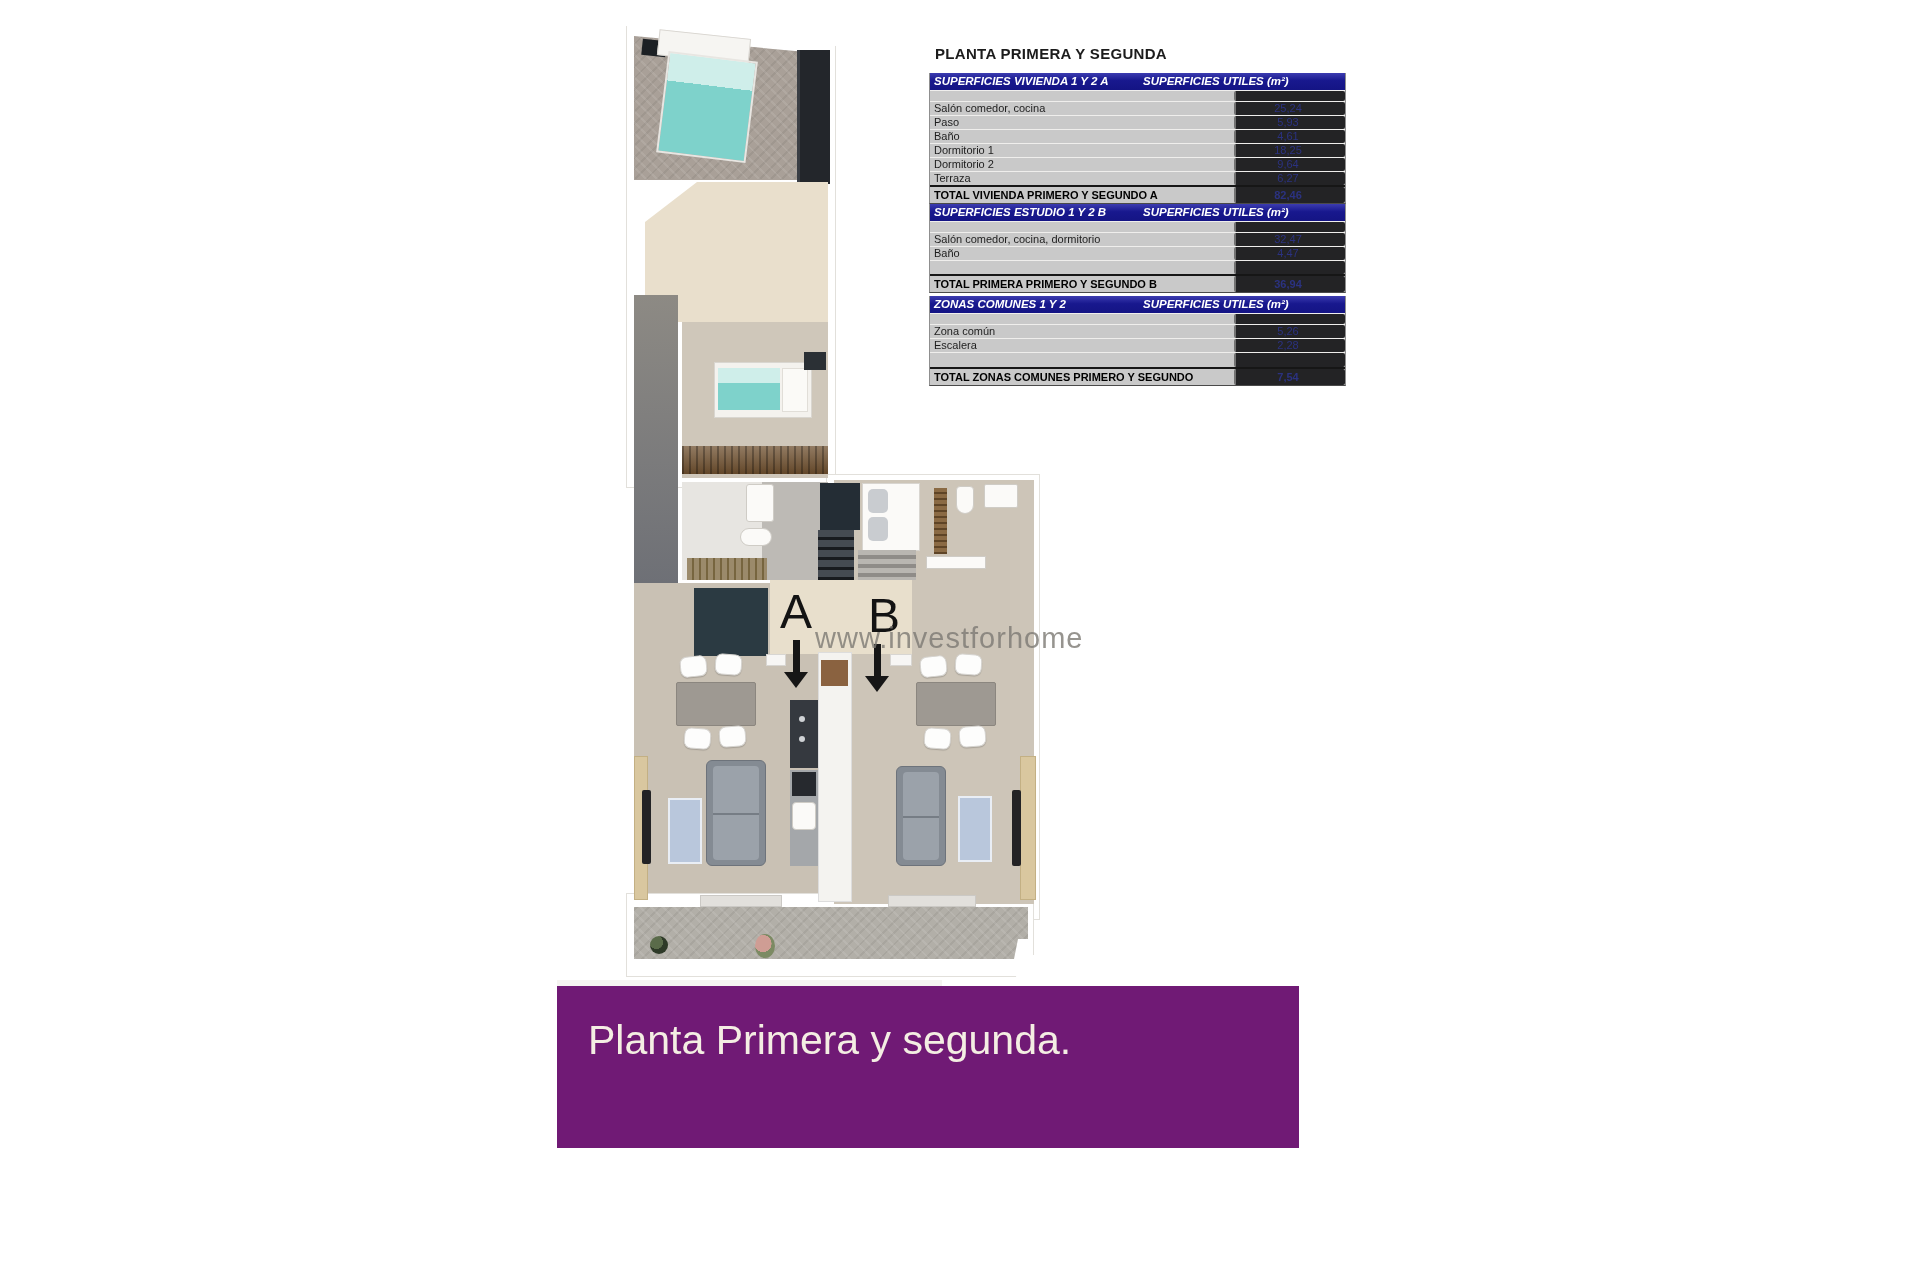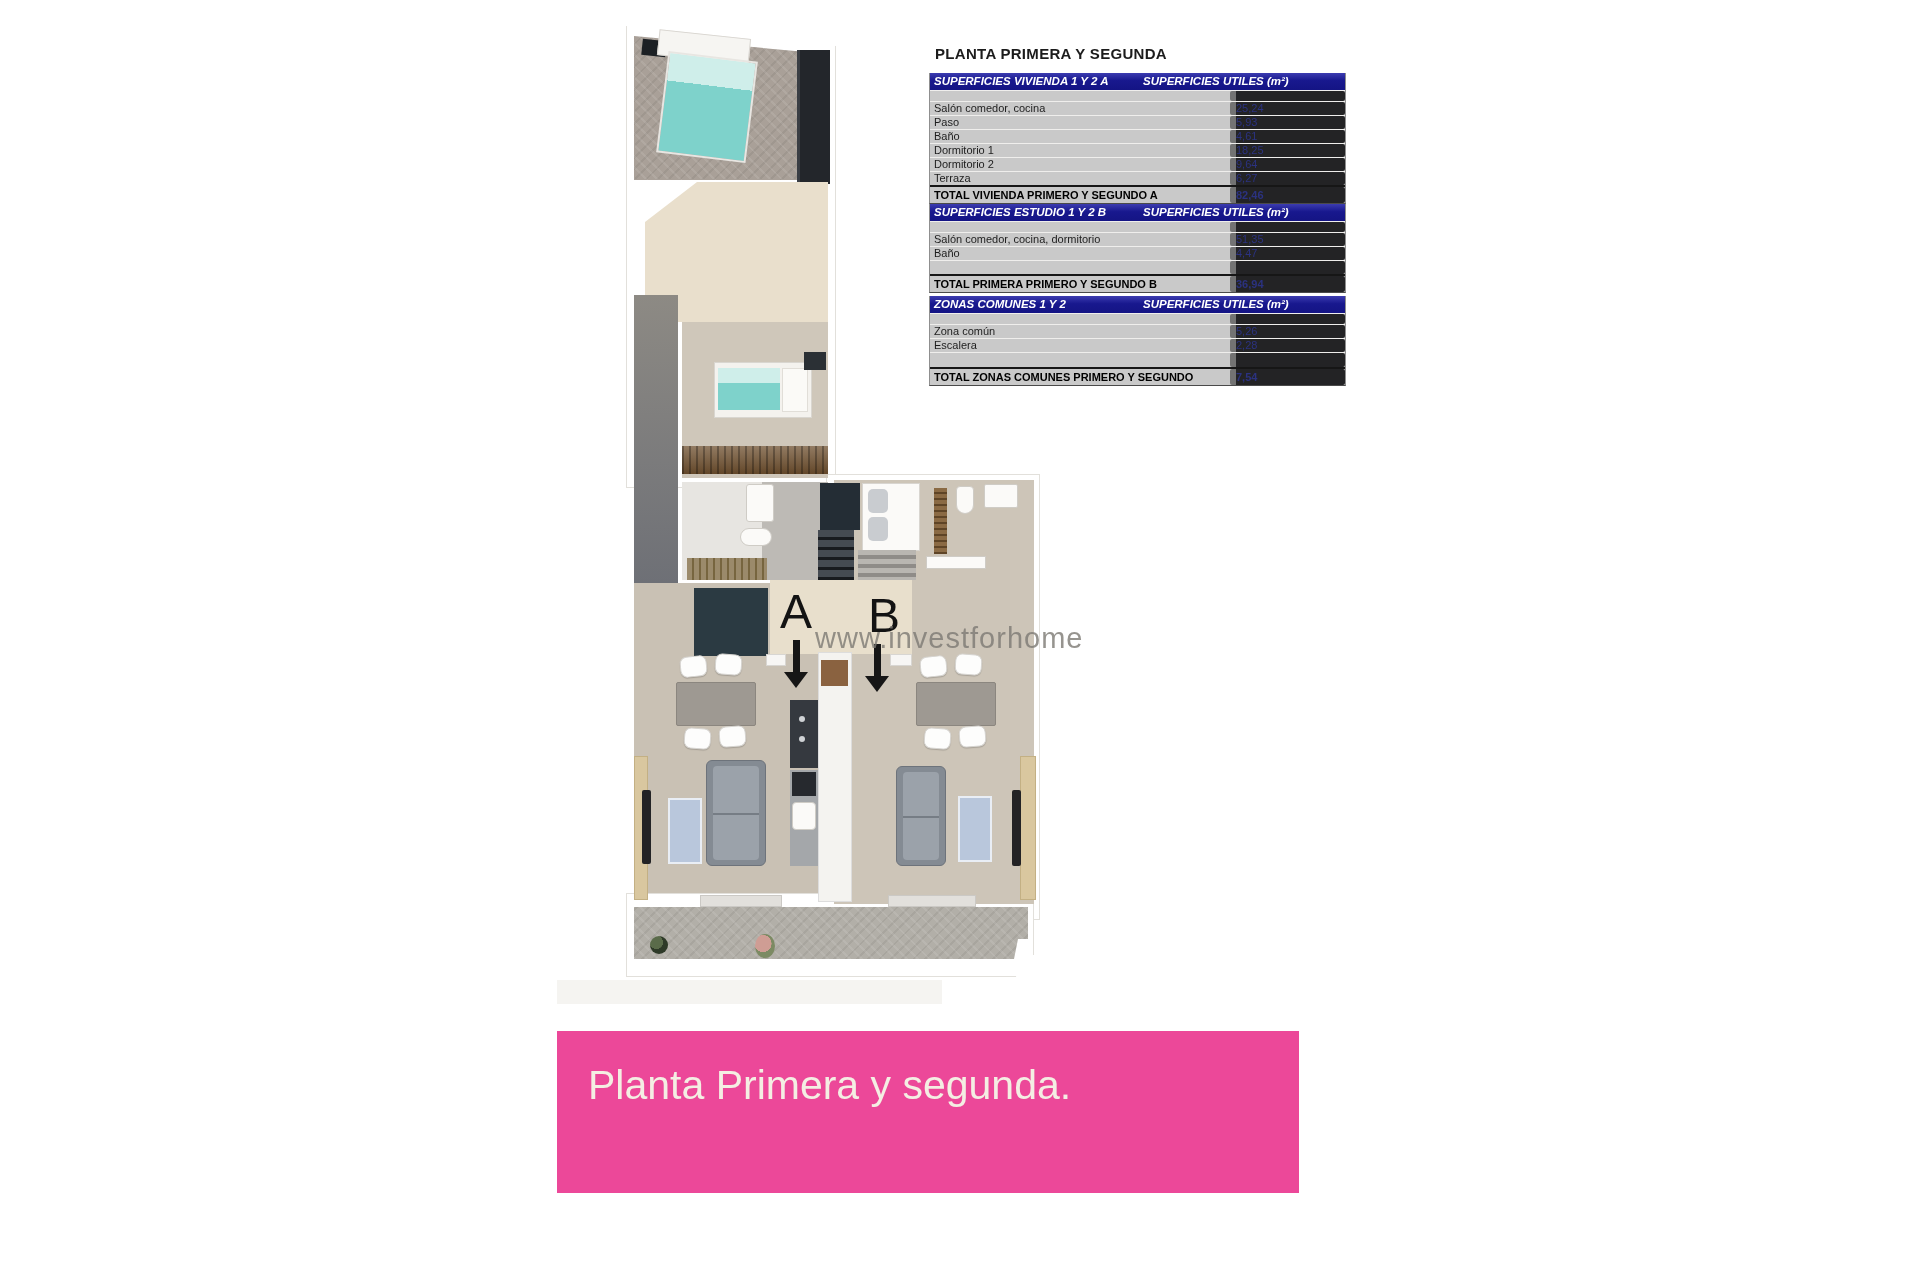--- a/index.html
+++ b/index.html
@@ -15,28 +15,28 @@
   .stable{position:absolute;left:929px;width:417px;border-left:1px solid #8f8f8f;
           border-right:1px solid #8f8f8f;border-bottom:1px solid #4a4a4a;box-sizing:border-box}
   .thead{height:17px;background:linear-gradient(180deg,#3c3cb0 0,#18188e 45%,#141484 100%);
          color:#fff;font-style:italic;font-weight:bold;font-size:11.5px;line-height:17px;
          position:relative;white-space:nowrap}
   .th-left{position:absolute;left:4px}
   .th-right{position:absolute;left:213px}
   .trow{height:13px;background:#c9c9c9;display:flex;border-top:1px solid #efeeec;
         font-size:11px;line-height:13px;box-sizing:content-box}
   .trow .tl{flex:1;padding-left:4px;color:#1d1d1d;white-space:nowrap;overflow:hidden}
-  .trow .tv{width:104px;text-align:left;padding-right:5px;color:#2b3280;
-            border-left:6px solid #737373}
+  .trow .tv{width:104px;text-align:center;padding-right:5px;color:#2b3280;
+            border-left:2px solid #737373}
   .trow.empty{height:10px}
   .trow.total{height:16px;line-height:16px;border-top:2px solid #161616;font-weight:bold}
   .trow.total .tl{color:#000}
 
   
-  .banner{position:absolute;left:557px;top:1031px;width:742px;height:162px;background:#ec4899;
+  .banner{position:absolute;left:557px;top:986px;width:742px;height:162px;background:#701a75;
           color:#f4eee3;font-size:41px;line-height:54px;padding:27px 0 0 31px;box-sizing:border-box}
 
   
   .plan{position:absolute;left:600px;top:10px;width:480px;height:970px}
   .plan div,.plan span{position:absolute}
   .wall{background:#ffffff;border:1px solid #e2e0db;box-sizing:border-box}
   .her{background-color:#a9a098;
        background-image:repeating-linear-gradient(45deg,rgba(255,255,255,.09) 0 2px,transparent 2px 8px),
                         repeating-linear-gradient(-45deg,rgba(0,0,0,.06) 0 2px,transparent 2px 8px)}
   .her2{background-color:#b2afa8;
@@ -218,21 +218,21 @@
   <div class="thead">
     <span class="th-left">SUPERFICIES ESTUDIO 1 Y 2 B</span>
     <span class="th-right">SUPERFICIES UTILES  (m²)</span>
   </div>
   <div class="trow empty">
       <span class="tl"></span>
       <span class="tv"></span>
     </div>
   <div class="trow">
     <span class="tl">Salón comedor, cocina, dormitorio</span>
-    <span class="tv">51,35</span>
+    <span class="tv">32,47</span>
   </div>
   <div class="trow">
     <span class="tl">Baño</span>
     <span class="tv">4,47</span>
   </div>
   <div class="trow empty" style="height:13px">
       <span class="tl"></span>
       <span class="tv"></span>
     </div>
   <div class="trow total">

